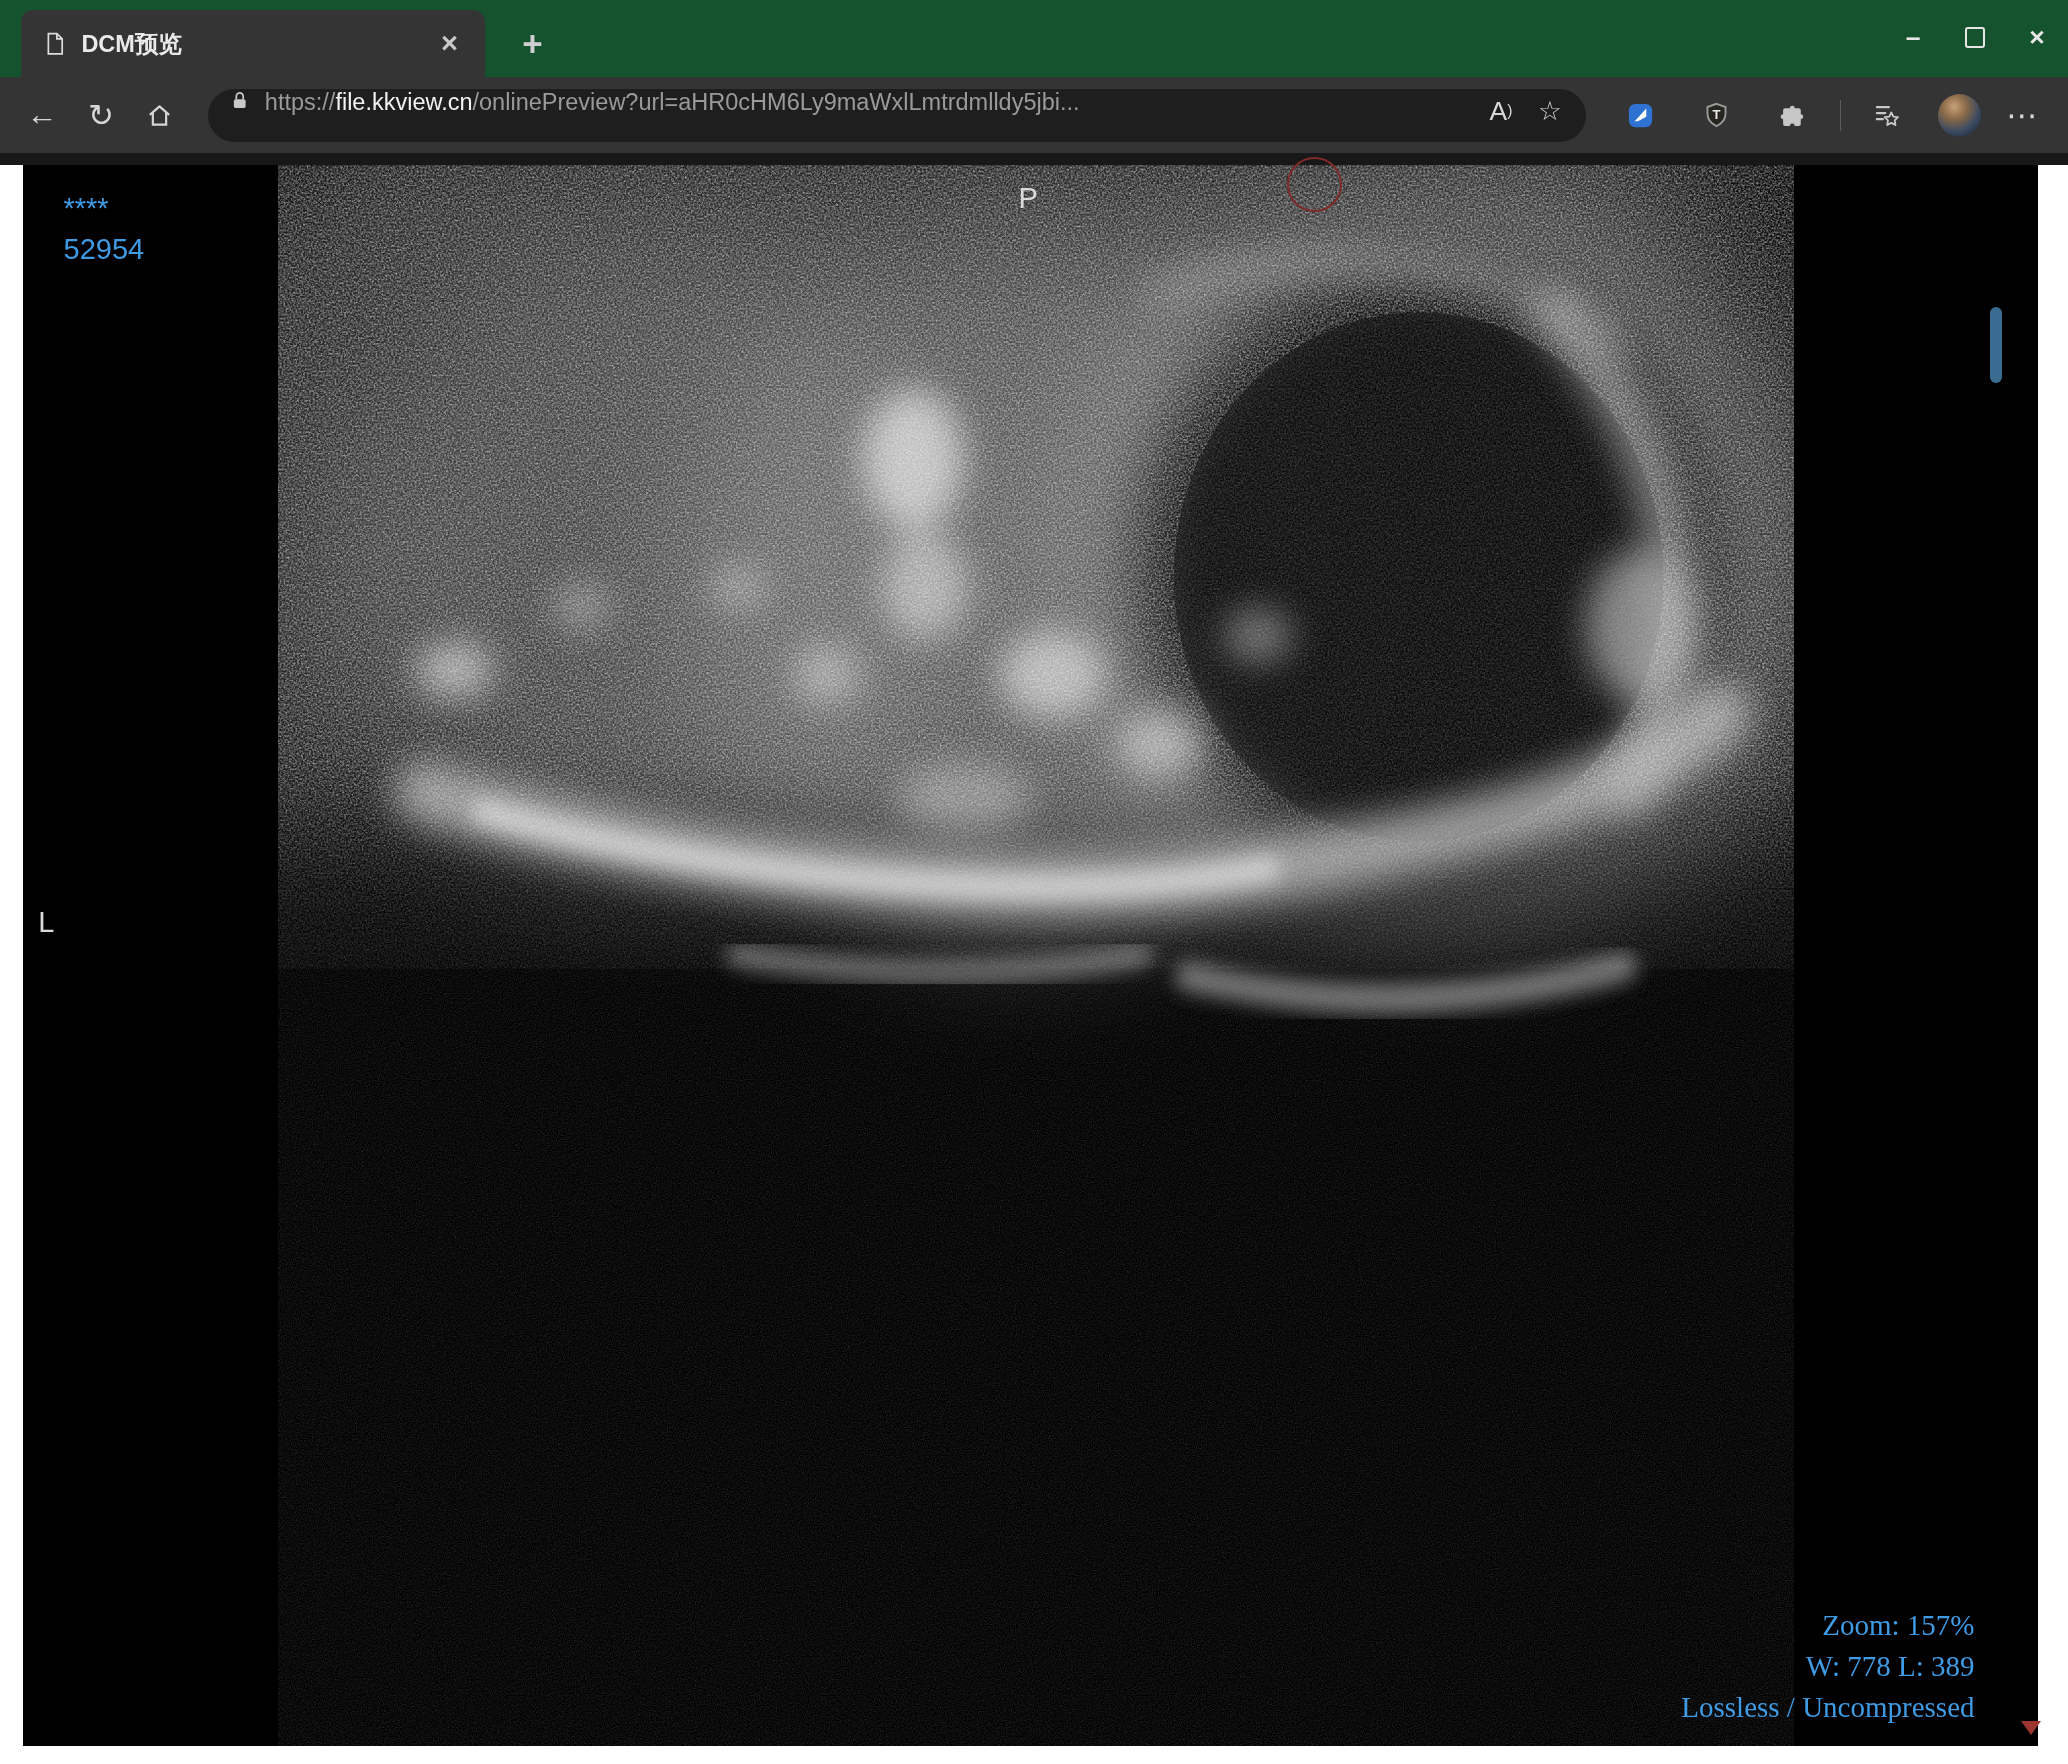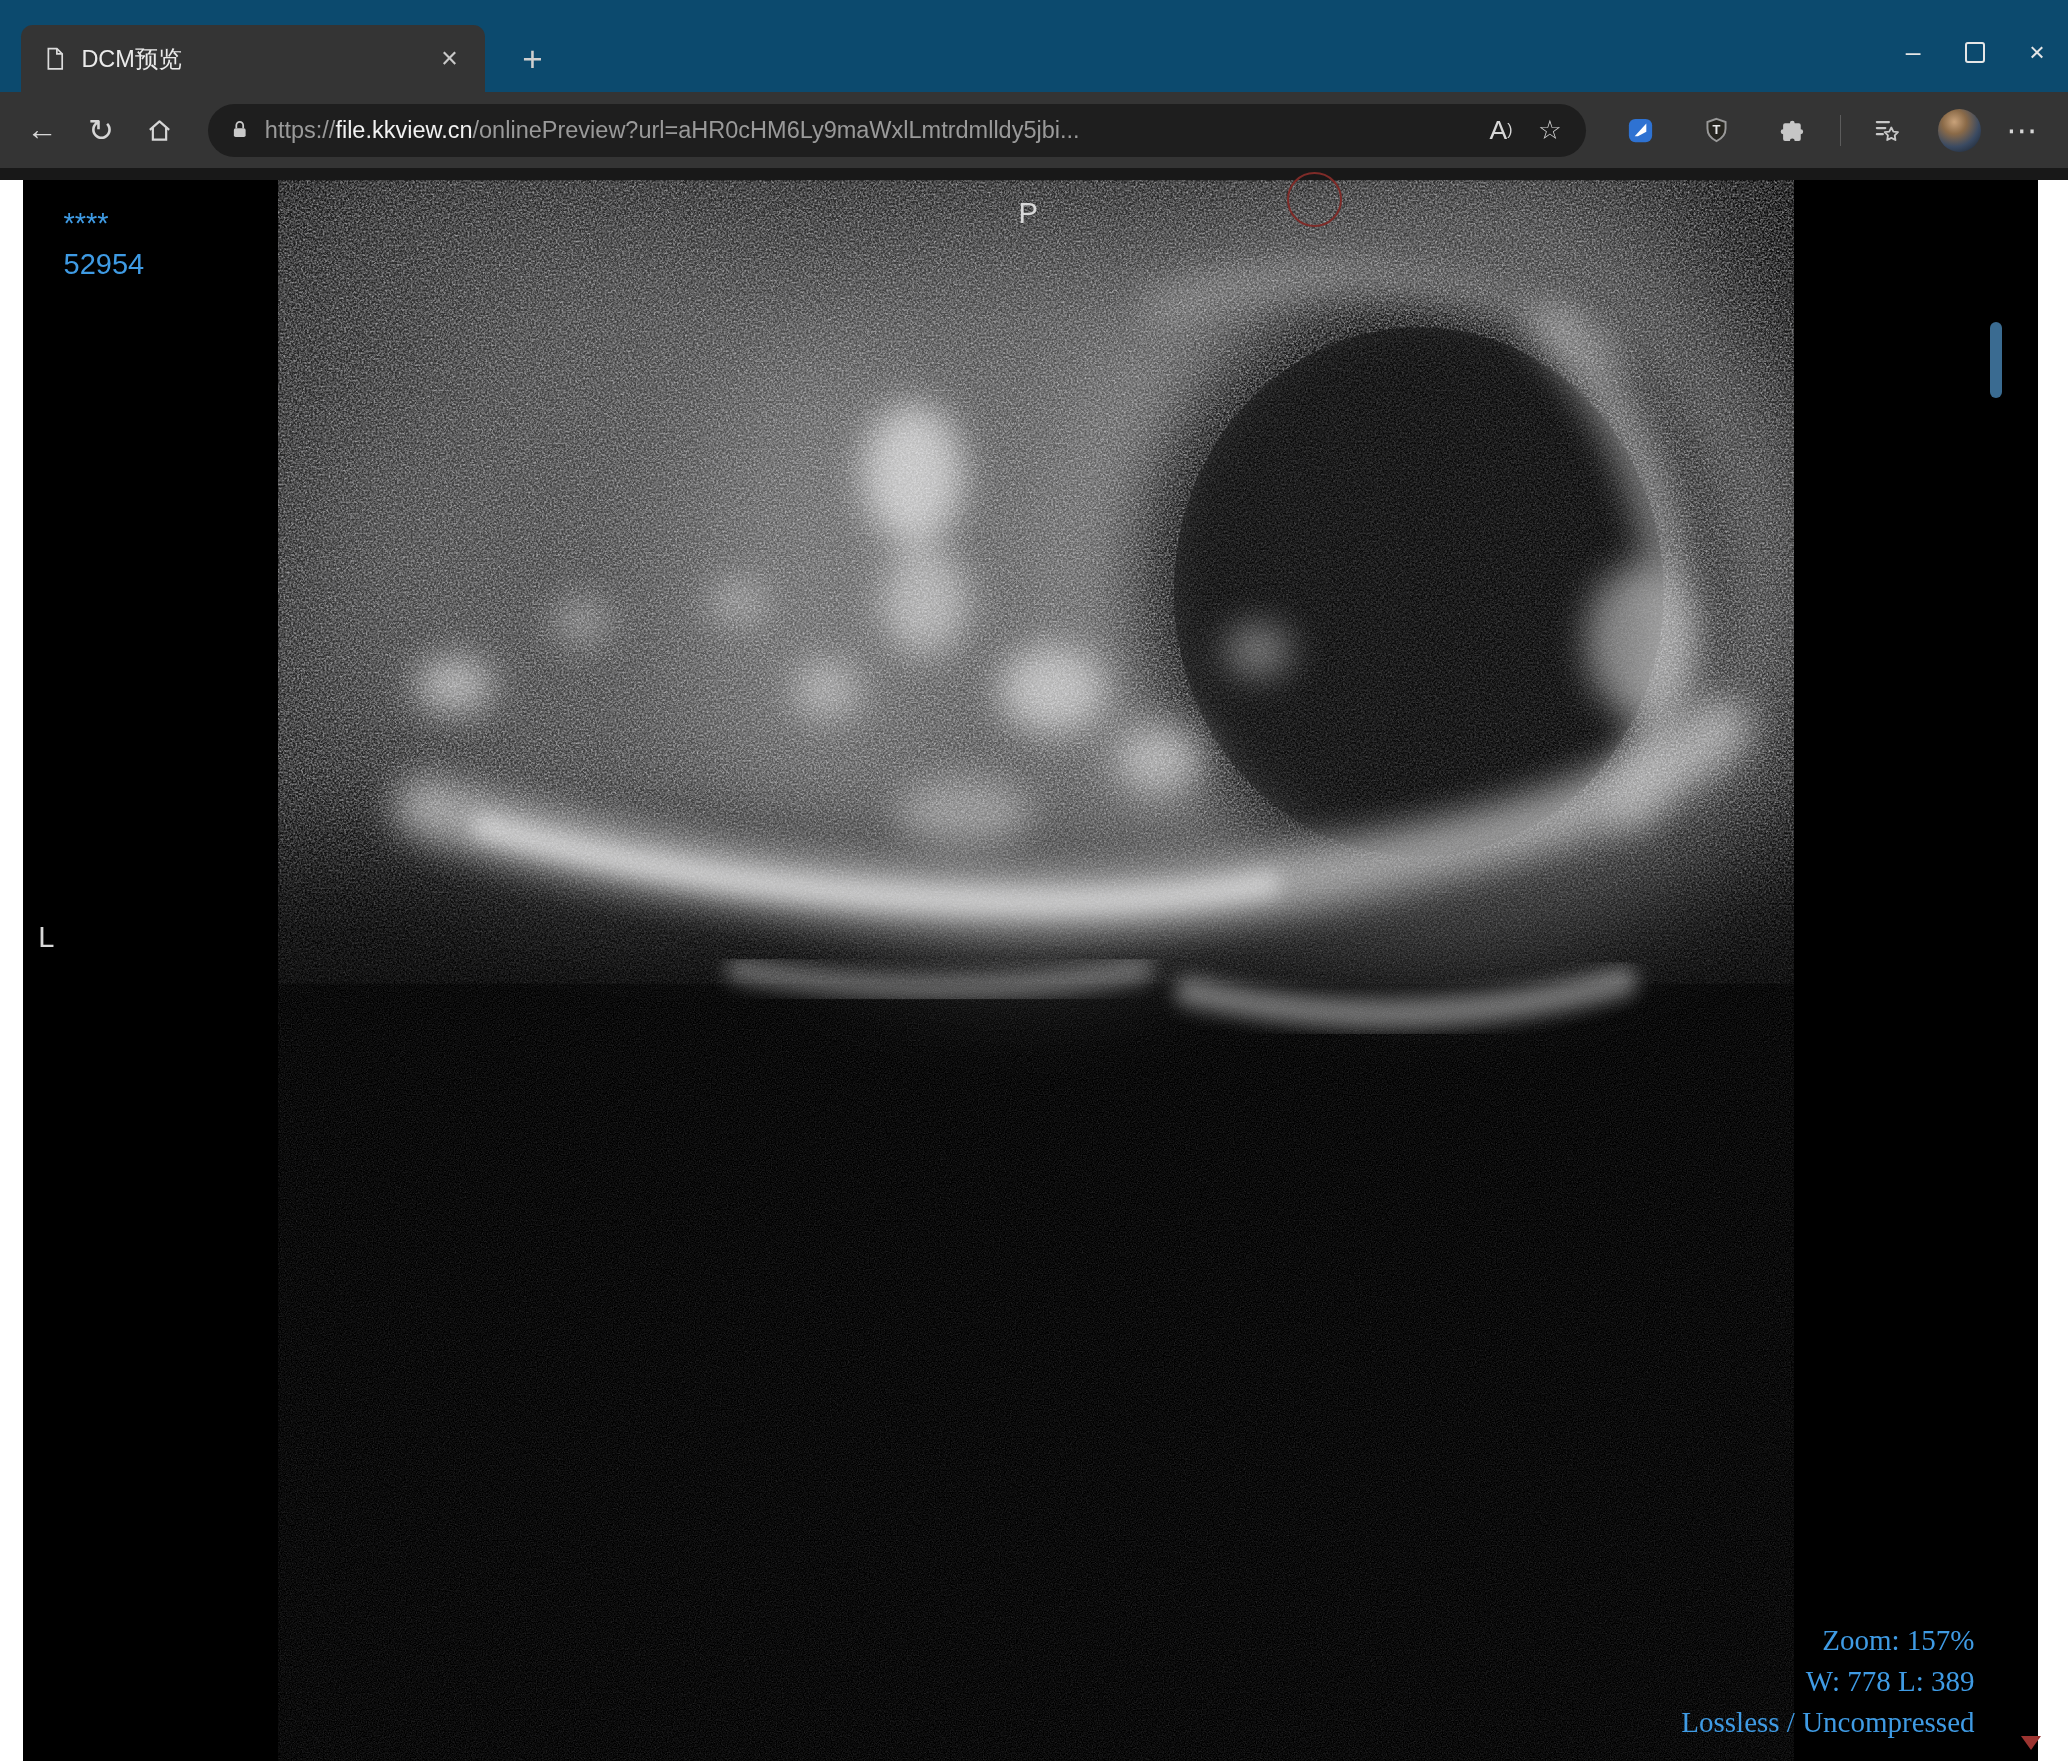--- a/index.html
+++ b/index.html
@@ -2,32 +2,32 @@
 <html><head>
 <meta charset="utf-8">
 <style>
   html,body{margin:0;padding:0;}
   body{
     width:2068px;height:1764px;overflow:hidden;background:#181818;
     font-family:"Liberation Sans", sans-serif;
     -webkit-font-smoothing:antialiased;
   }
   
-  .tabstrip{height:92px;background:#0c4a6e;display:flex;align-items:flex-end;padding-left:20.6px;box-sizing:border-box;}
+  .tabstrip{height:77px;background:#14532d;display:flex;align-items:flex-end;padding-left:20.6px;box-sizing:border-box;font-weight:bold;}
   .tab{width:464px;height:67px;background:#343434;border-radius:11.8px 11.8px 0 0;display:flex;align-items:center;padding:0 17.6px 0 21.6px;box-sizing:border-box;gap:13.7px;}
   .tab-title{flex:1;color:#eaeaea;font-size:23.5px;white-space:nowrap;overflow:hidden;}
   .tab-close{color:#c9c9c9;font-size:29px;width:35px;height:35px;line-height:35px;text-align:center;border-radius:5.9px;}
   .newtab{color:#cfcfcf;font-size:35px;margin:0 0 13.7px 27.4px;width:41px;text-align:center;line-height:39px;}
   .wincontrols{margin-left:auto;display:flex;height:79px;}
   .wc{width:62px;height:79px;display:flex;align-items:center;justify-content:center;color:#e6e6e6;font-size:26.5px;}
   .maxbox{width:16.7px;height:16.7px;border:2px solid #e6e6e6;border-radius:2.9px;display:block;}
   
   .navbar{height:76px;background:#343434;display:flex;align-items:center;padding:0 15.7px;box-sizing:border-box;}
   .navbtn{width:53px;height:57px;display:flex;align-items:center;justify-content:center;color:#d6d6d6;font-size:31px;margin-right:5.9px;}
-  .addressbar{flex:1;height:53px;background:#1e1e1e;border-radius:26.5px;display:flex;align-items:center;padding:0 11.8px 0 19.6px;margin:0 15.7px;min-width:0;}
+  .addressbar{flex:1;height:53px;background:#1e1e1e;border-radius:26.5px;display:flex;align-items:flex-start;padding:0 11.8px 0 19.6px;margin:0 15.7px;min-width:0;}
   .url{font-size:23.5px;color:#9a9a9a;white-space:nowrap;overflow:hidden;margin-left:13.7px;flex:0 1 auto;}
   .url .host{color:#f2f2f2;}
   .pill-spacer{flex:1;}
   .pillbtn{width:49px;height:45px;display:flex;align-items:center;justify-content:center;color:#d6d6d6;font-size:26.5px;}
   .ra-mark{font-size:15.7px;vertical-align:8.8px;color:#d6d6d6;}
   .extbtn{width:59px;height:57px;display:flex;align-items:center;justify-content:center;margin:0 8.8px;}
   .vdivider{width:1px;height:31px;background:#5c5c5c;margin:0 7.8px;}
   .avatar{width:43px;height:43px;border-radius:50%;margin:0 12.7px;
     background:radial-gradient(circle at 38% 30%, #c9a27a 0%, #8a6a48 30%, #3a4a62 62%, #141c26 100%);}
   .morebtn{width:59px;text-align:center;color:#d6d6d6;font-size:31px;letter-spacing:2px;}

